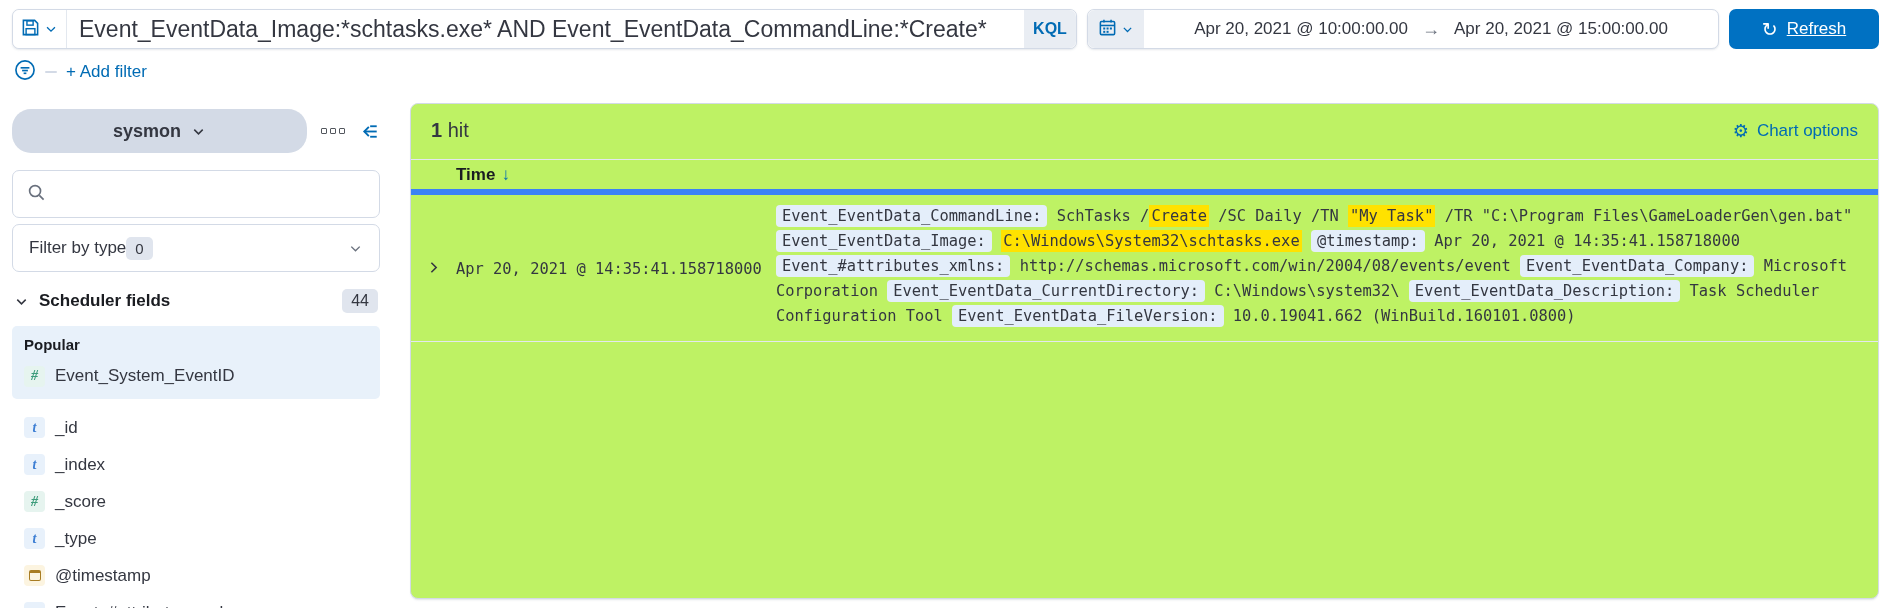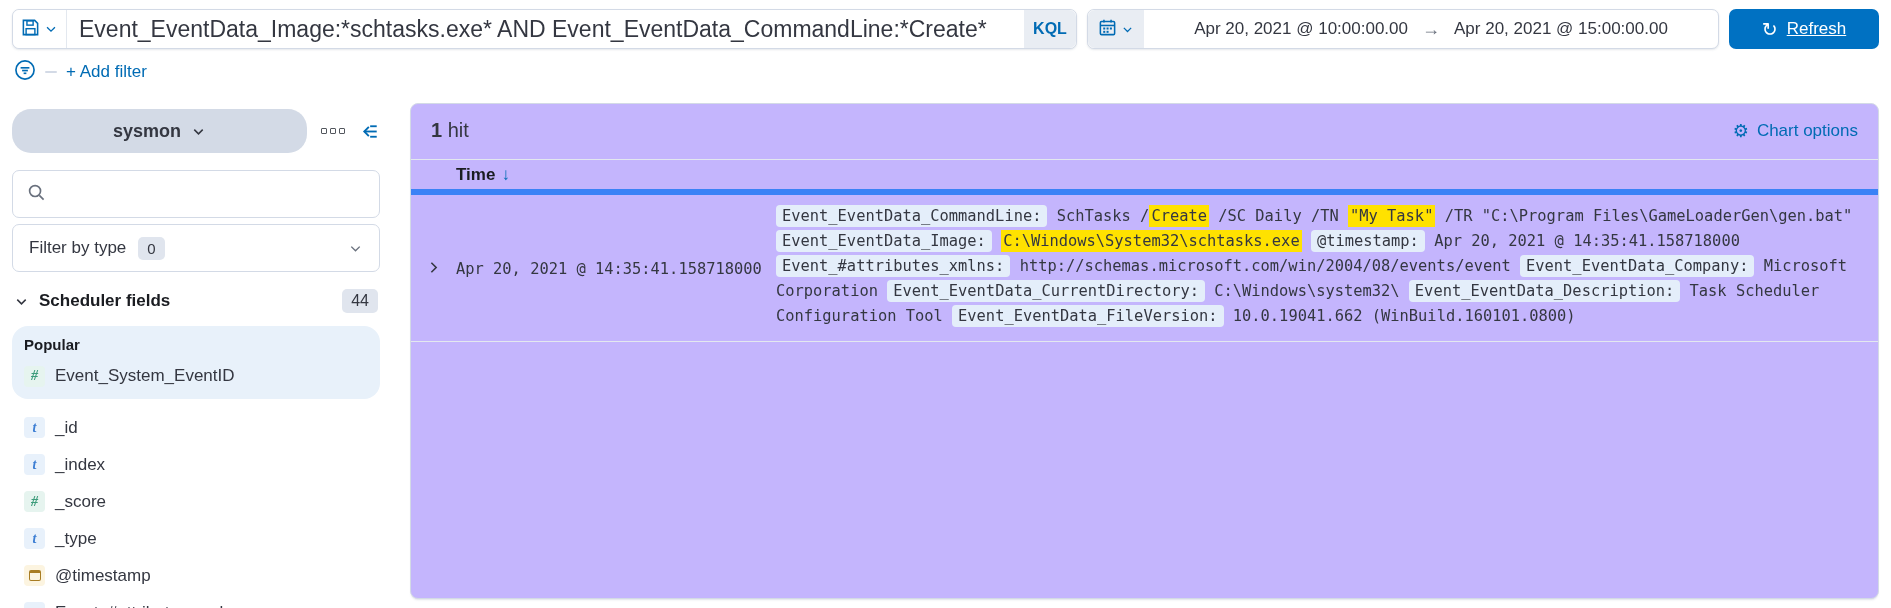--- a/index.html
+++ b/index.html
@@ -47,47 +47,47 @@
   .boxes-icon span { width:6px; height:6px; border:1.5px solid #53575e; border-radius:1px; display:block; }
   .collapse-icon { cursor:pointer; display:flex; }
 
   .search-box { margin-top:17px; height:48px; border:1px solid #d3dae6; border-radius:7px;
     display:flex; align-items:center; padding:0 14px; gap:10px; background:#fff; }
   .search-box input { border:none; outline:none; flex:1; font-size:17px; color:#343741;
     font-family:"Liberation Sans",sans-serif; }
   .search-box input::placeholder { color:#8b919c; }
 
   .type-filter { margin-top:6px; height:48px; border:1px solid #d3dae6; border-radius:7px;
-    display:flex; align-items:center; padding:0 16px; gap:12px; font-size:17px; color:#343741; cursor:pointer; }
+    display:flex; align-items:center; padding:0 16px; font-size:17px; color:#343741; cursor:pointer; }
   .count-badge { background:#e0e5ee; border-radius:5px; padding:3px 9px; font-size:15px; color:#343741; }
   .type-filter .chev { margin-left:auto; }
 
   .avail-header { margin-top:17px; display:flex; align-items:center; gap:10px; padding:0 2px;
     font-size:17px; font-weight:700; color:#1a1c21; cursor:pointer; }
   .avail-header .count-badge { margin-left:auto; font-weight:400; font-size:16px; }
 
-  .popular { margin-top:13px; background:#e8f1fa; border-radius:16px; padding:10px 12px 8px; }
+  .popular { margin-top:13px; background:#e8f1fa; border-radius:5px; padding:10px 12px 8px; }
   .popular-label { font-size:15px; font-weight:700; color:#1a1c21; margin-bottom:8px; }
 
   .field-row { display:flex; align-items:center; gap:10px; height:30px; cursor:pointer; border-radius:4px; }
   .fields-list { margin-top:10px; }
   .fields-list .field-row { height:37px; padding:0 12px; }
   .ficon { width:21px; height:21px; border-radius:4px; display:flex; align-items:center;
     justify-content:center; font-size:14px; flex:none; }
   .f-str { background:#e8f1fb; color:#3b7dd3; font-weight:700; font-style:italic;
     font-family:"Liberation Serif", serif; }
   .f-num { background:#e6f4ef; color:#3d9c7b; font-weight:700; font-style:italic;
     font-family:"Liberation Serif", serif; }
   .f-date { background:#fcf4e0; }
   .cal-mini { width:12px; height:11px; border:1.4px solid #a87c22; border-top-width:3.6px;
     border-radius:2px; display:block; }
   .fname { font-size:17px; color:#343741; white-space:nowrap; }
 
   
-  .panel { flex:1; margin-left:30px; margin-top:2px; height:496px; background:#c4b5fd;
+  .panel { flex:1; margin-left:30px; margin-top:2px; height:496px; background:#bef264;
     border:1px solid #d3dae6; border-radius:8px; box-shadow:0 2px 2px -1px rgba(152,162,179,.3);
     display:flex; flex-direction:column; }
   .panel-header { display:flex; align-items:center; justify-content:space-between; padding:15px 20px 11px; }
   .hits { font-size:20px; color:#343741; }
   .hits b { font-weight:700; }
   .chart-options { color:#006bb4; font-size:17px; font-weight:500; display:flex;
     align-items:center; gap:8px; cursor:pointer; }
   .gear-glyph { font-size:18px; line-height:1; }
 
   .thead { display:flex; align-items:center; height:36px; margin-top:6px;

